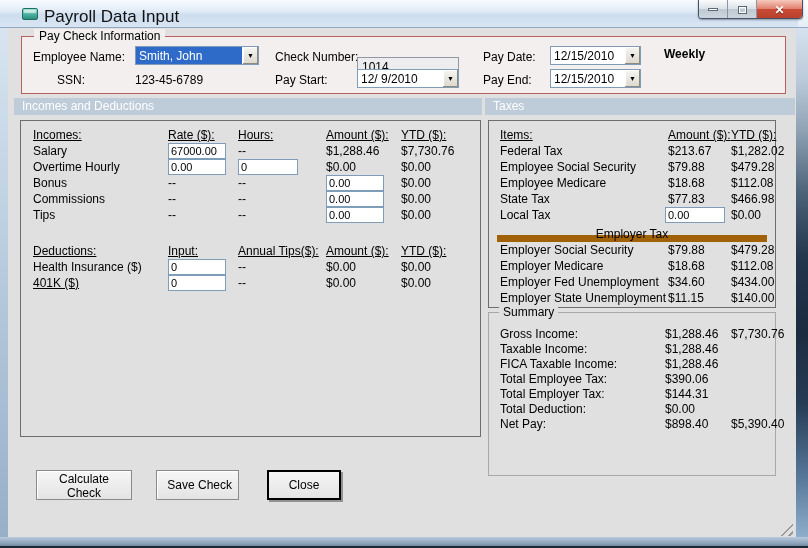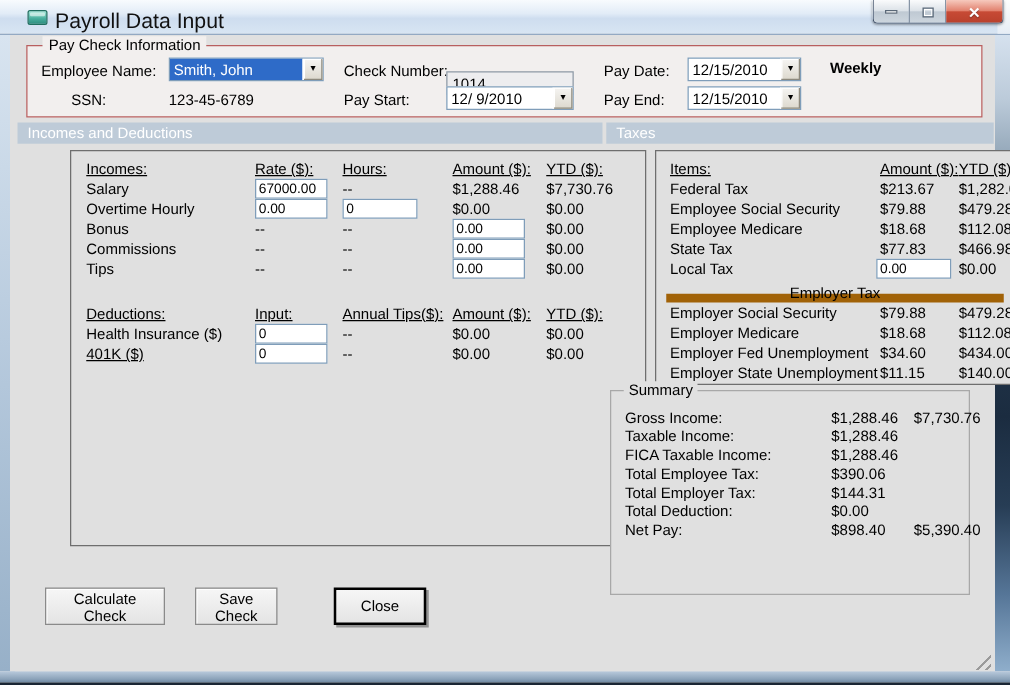--- a/index.html
+++ b/index.html
@@ -57,21 +57,21 @@
   .dd-btn { width:16px; display:flex; align-items:center; justify-content:center;
     background:linear-gradient(180deg,#F6F5F3,#DCD8CD); border-left:1px solid #FFF;
     box-shadow:inset -1px -1px 0 #8E8A7E, inset 1px 1px 0 #FFF; font-size:7px; color:#000; }
   .textbox-ro { position:absolute; height:19px; background:#EDEDEF; border:1px solid #8E99A5;
     padding:2px 4px 0 4px;margin-top:11px; }
   .weekly { position:absolute; font-size:12px; font-weight:bold; }
   
   .secbar { position:absolute; height:17px; background:#BECBD8; color:#FFF;
     padding-left:8px; line-height:17px; font-size:12px; }
   
-  .panel { position:absolute; border:1px solid #6E6E6E; background:#E0E0E0;margin-left:36px; }
+  .panel { position:absolute; border:1px solid #6E6E6E; background:#E0E0E0; }
   .u { text-decoration:underline; }
   .irow { display:grid; grid-template-columns:135px 70px 88px 75px 1fr;
     padding-left:12px; height:16px; align-items:center; white-space:nowrap; }
   .trow { display:grid; grid-template-columns:168px 63px 1fr;
     padding-left:11px; height:16px; align-items:center; white-space:nowrap; }
   .srow { display:grid; grid-template-columns:165px 66px 1fr;
     padding-left:11px; height:15px; align-items:center; white-space:nowrap; }
   .spacer20 { height:20px; } .padtop6 { padding-top:6px; }
   .tbox { font-family:inherit; font-size:11px; height:16px; width:58px;
     border:1px solid #7F9DB9; background:#fff; padding:0 2px; }
@@ -315,17 +315,17 @@
       </div>
       <div class="srow">
         <span>Net Pay:</span>
         <span>$898.40</span>
         <span>$5,390.40</span>
       </div>
     </div>
   </div>
 
   <button class="btn" style="left:24px; top:442px; width:96px;">Calculate Check</button>
-  <button class="btn" style="left:144px; top:442px; width:66px;">Save Check</button>
+  <button class="btn" style="left:144px; top:442px; width:83px;text-align:right;">Save Check</button>
   <button class="btn default" style="left:255px; top:442px; width:74px;">Close</button>
 
   <div class="grip"></div>
 </div>
 
 </body></html>

